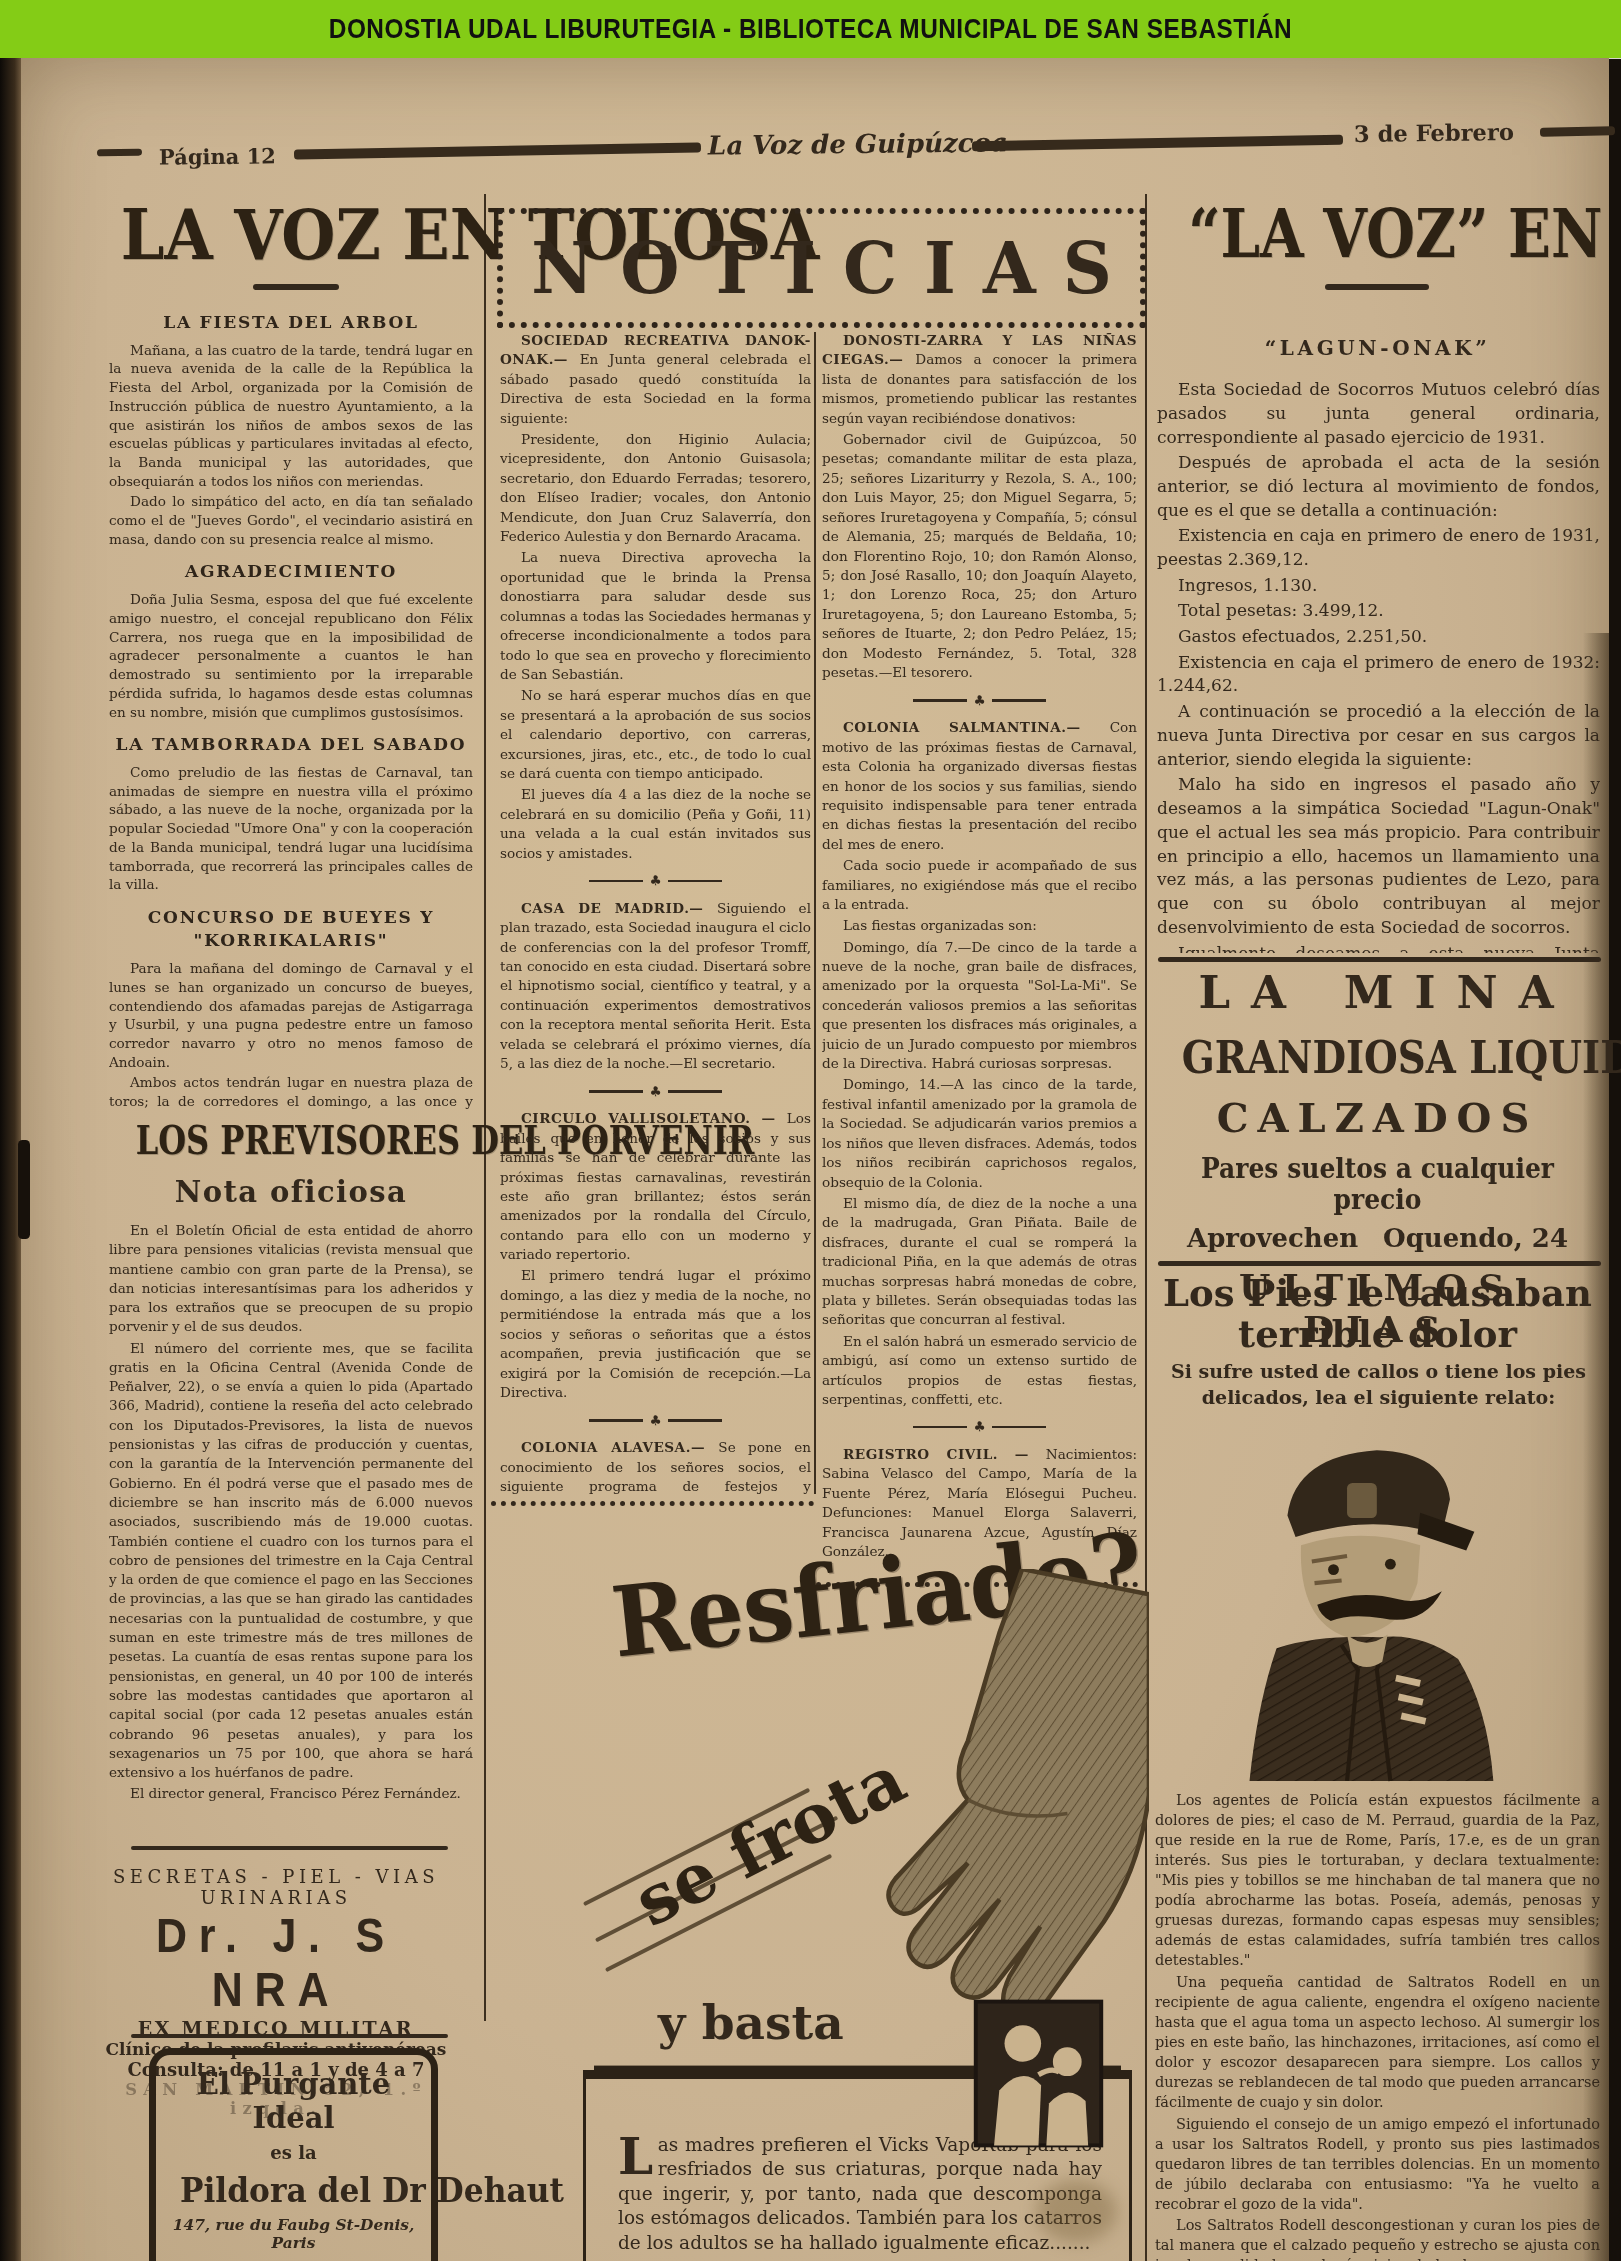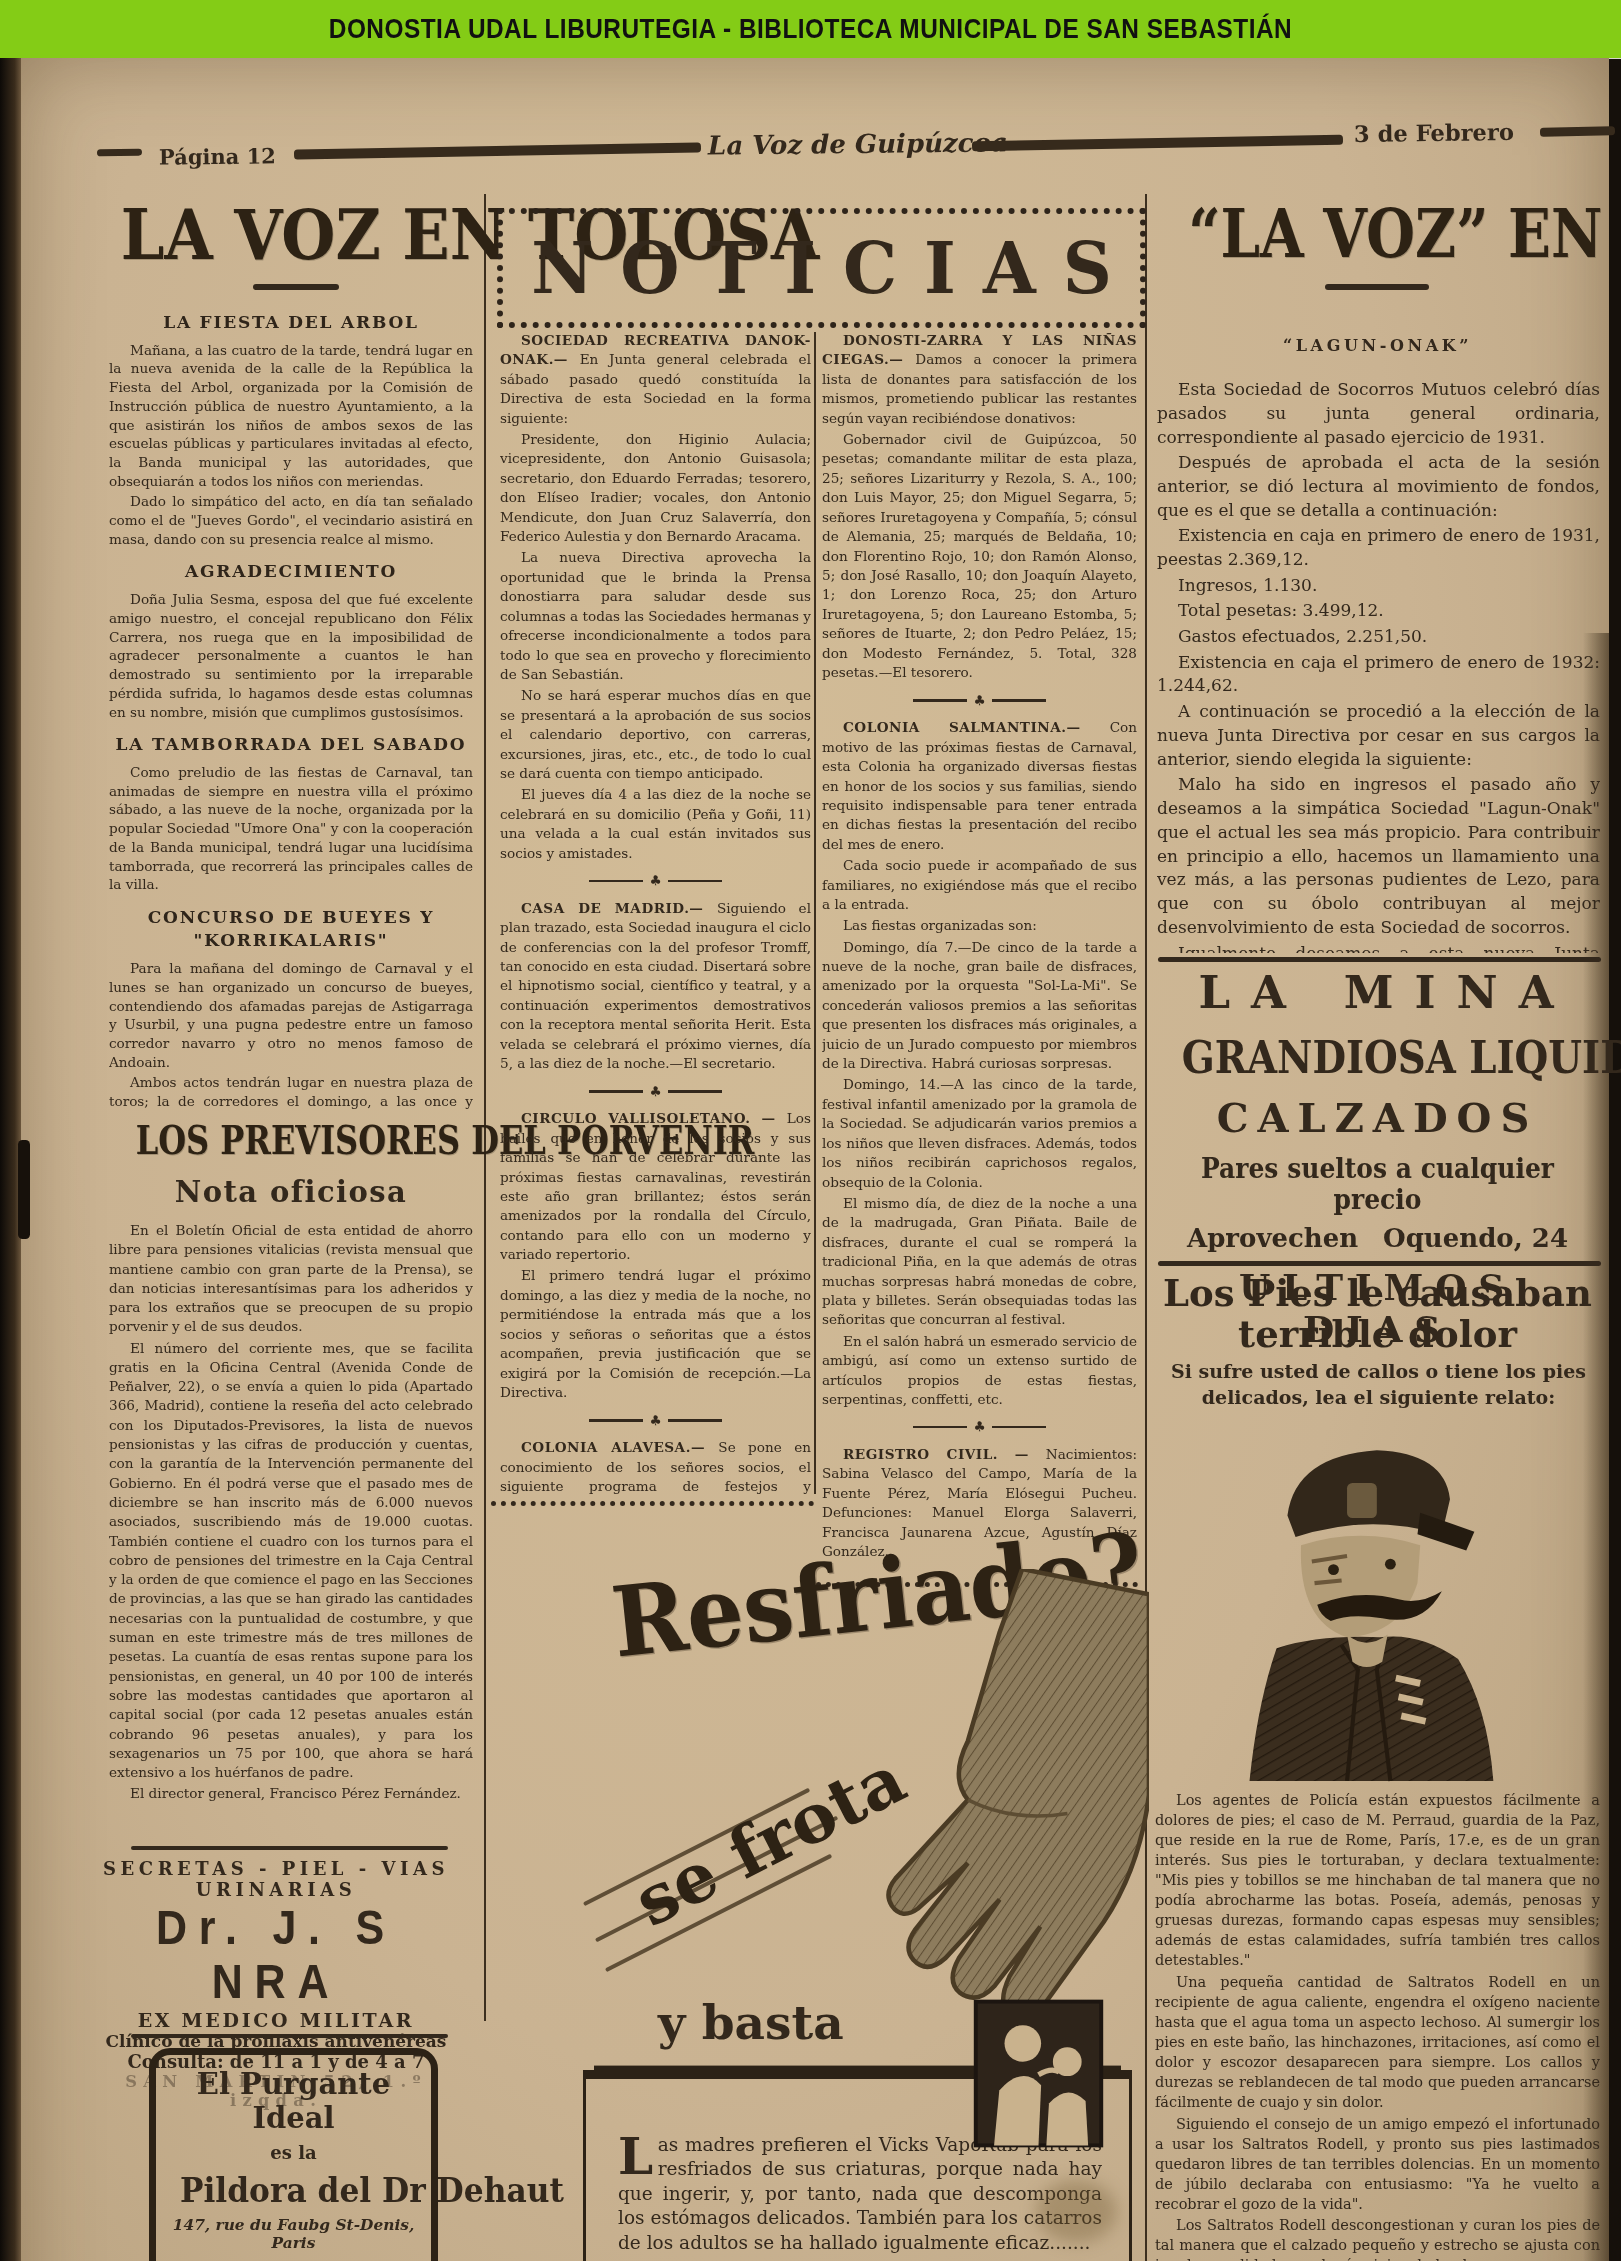--- a/index.html
+++ b/index.html
@@ -17,40 +17,40 @@
   .stain{border-radius:50%;filter:blur(8.1px);background:rgba(110,85,45,.35);}
   
   .mast-rule{background:#362a1c;border-radius:3.6px;}
   #m-page{font-size:21px;font-weight:bold;transform:rotate(-.6deg);}
   #m-title{font-size:26px;font-style:italic;font-weight:bold;transform:rotate(-.6deg);white-space:nowrap;}
   #m-date{font-size:22.6px;font-weight:bold;transform:rotate(-.8deg);white-space:nowrap;}
   
   .bighead{font-weight:bold;text-align:center;white-space:nowrap;transform-origin:center;color:#2d2214;text-shadow:0.9px 0.9px 0 rgba(45,34,20,.25);}
   .headrule{height:6.3px;background:#33281c;border-radius:3.2px;}
   .colhead{font-size:17px;font-weight:bold;text-align:center;letter-spacing:1.8px;margin:11.8px 0 6.3px;color:#2f251a;}
-  .subbrand{font-size:16px;font-weight:bold;text-align:center;letter-spacing:3.6px;}
+  .subbrand{font-size:20px;font-weight:bold;text-align:center;letter-spacing:3.6px;}
   
   .bp{margin:0 0 1.8px;text-align:justify;text-indent:21px;}
   .lead{font-weight:bold;letter-spacing:0.5px;}
   .flow{overflow:hidden;}
   .sep{display:flex;align-items:center;justify-content:center;gap:6.3px;margin:8.1px 0;}
   .sep-line{width:54px;height:2.3px;background:#33281c;}
   .club{font-family:"DejaVu Sans",sans-serif;font-size:13.6px;}
   
   .vrule{width:2.3px;background:#3c2f1f;}
   .wavy{border-top:5.9px dotted #33281c;height:0;}
   
   #noticias-box{border:6.3px dotted #2e241a;display:flex;align-items:center;justify-content:center;}
   #noticias-title{font-size:68px;font-weight:bold;letter-spacing:27px;text-indent:27px;transform:scaleY(1.05);}
   
   #previsores-title{font-size:39px;transform:scaleX(.82);}
   #previsores-sub{font-size:29px;font-weight:bold;text-align:center;letter-spacing:1.4px;}
   
   #dr-ad{text-align:center;}
-  #dr-ad .l1{font-size:18px;font-weight:bold;letter-spacing:4.5px;}
+  #dr-ad .l1{font-size:18px;font-weight:normal;letter-spacing:4.5px;margin-top:8px;}
   #dr-ad .name{font-size:43px;font-weight:bold;letter-spacing:11.8px;margin:6.3px 0 2.7px;font-family:"Liberation Sans",sans-serif;transform:scaleY(1.1);}
   #dr-ad .l2{font-size:19px;font-weight:bold;letter-spacing:2.7px;margin-top:4.5px;}
   #dr-ad .l3{font-size:17px;font-weight:bold;}
   #dr-ad .l4{font-size:18px;font-weight:bold;}
   #dr-ad .l5{font-size:16.3px;font-weight:bold;opacity:.4;letter-spacing:6.3px;}
   
   #purgante{border:7.2px solid #2c2216;border-radius:21px;padding:11.8px 13.6px;box-sizing:border-box;display:flex;flex-direction:column;}
   #purgante .t1{font-size:29px;font-weight:bold;text-align:center;}
   #purgante .t2{font-size:18px;font-weight:bold;text-align:center;margin:7.2px 0;}
   #purgante .t3{font-size:34px;font-weight:bold;text-align:center;transform:scaleX(.92);white-space:nowrap;}

